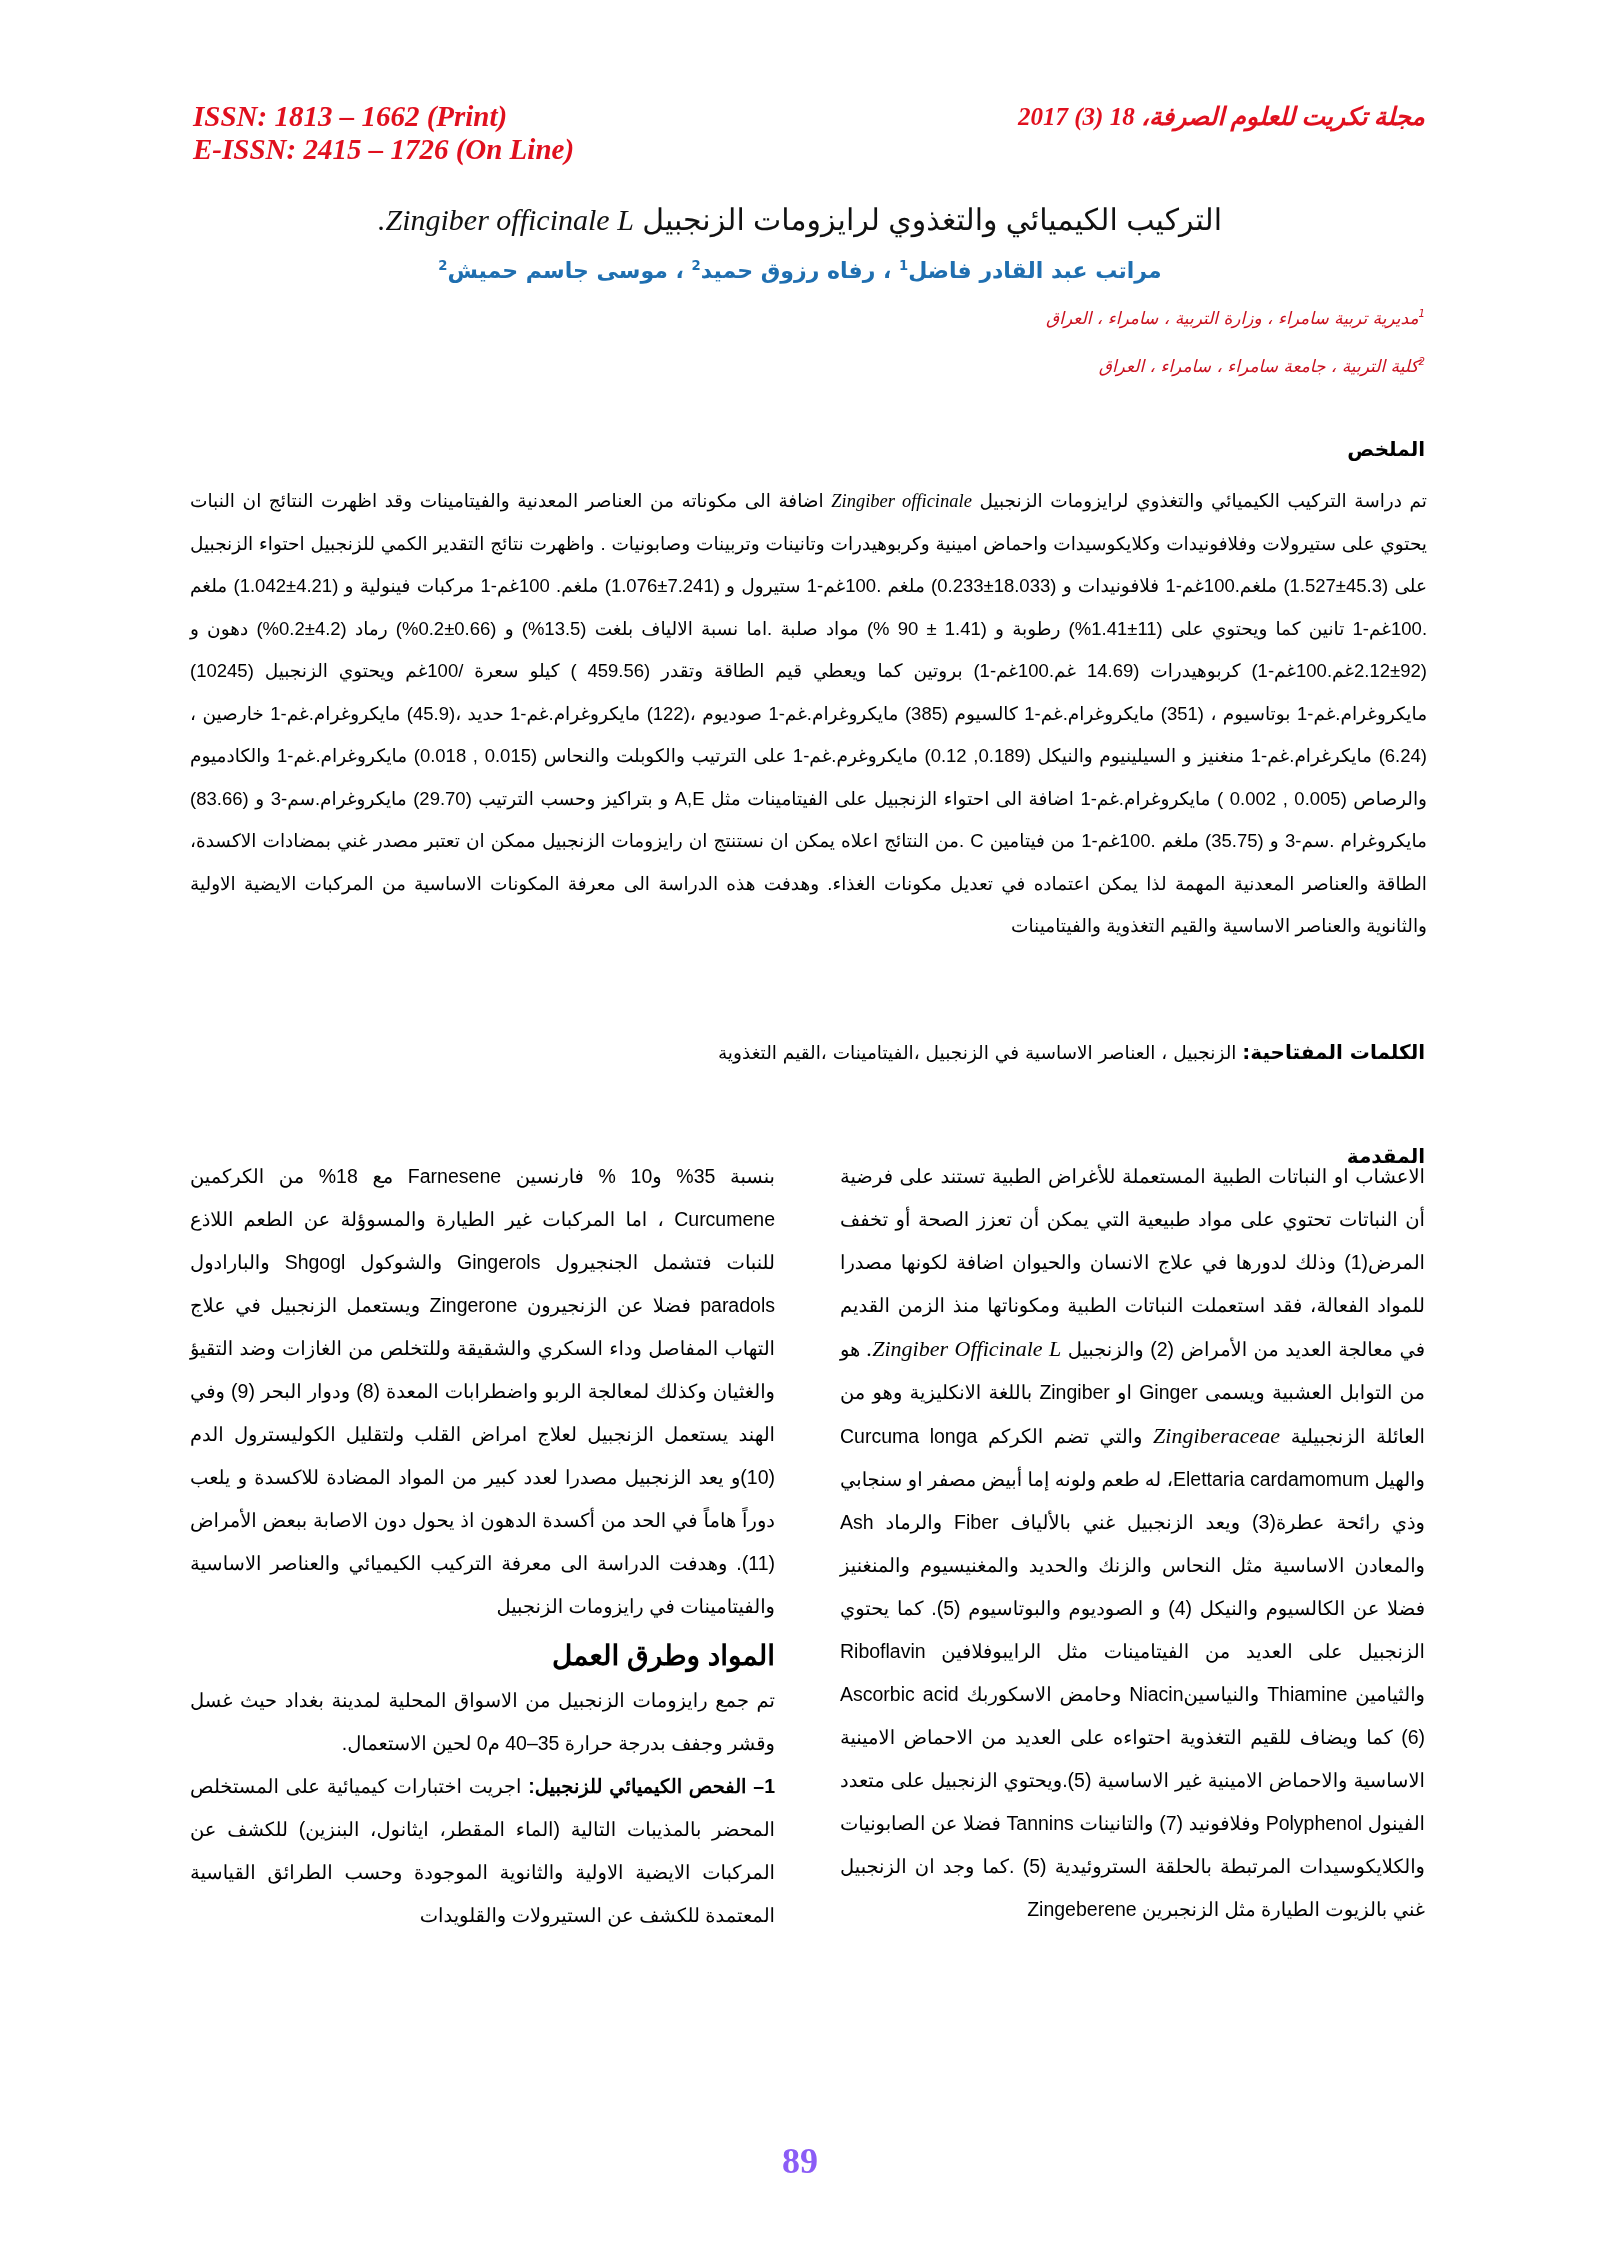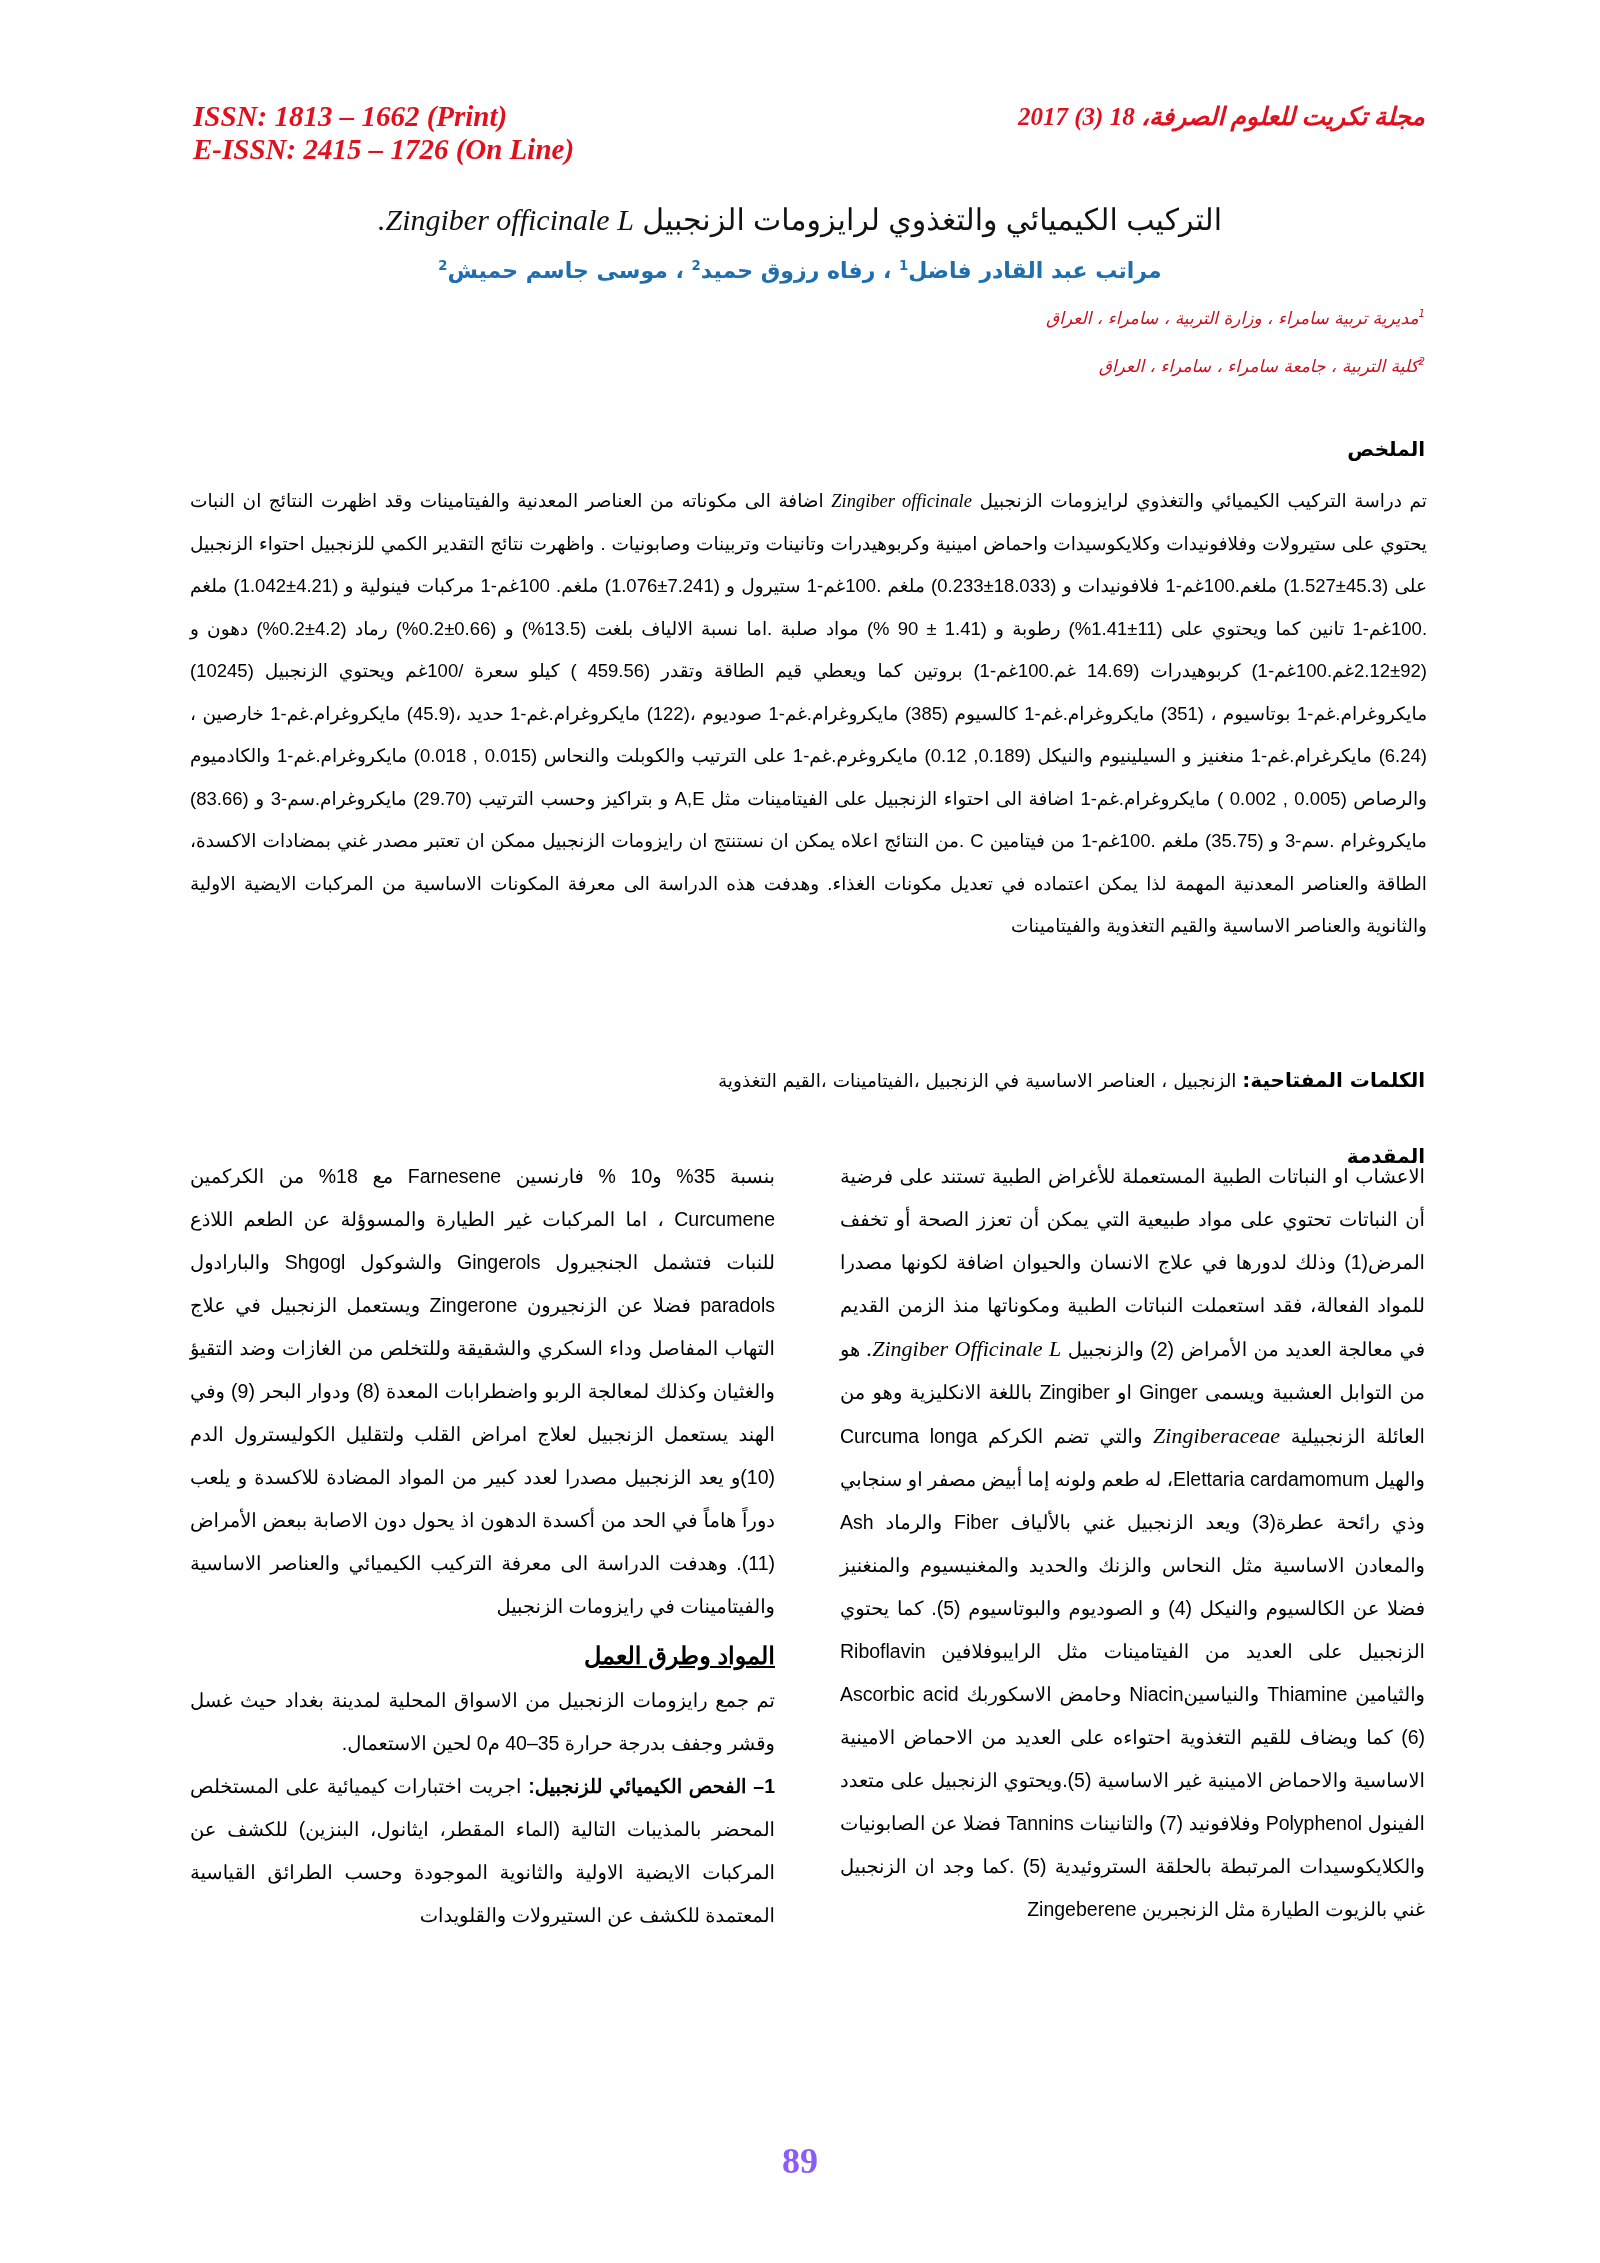--- a/index.html
+++ b/index.html
@@ -19,29 +19,29 @@
              font-weight: bold; font-size: 22px; color: #1f6fb0; }
   sup { font-size: 0.6em; line-height: 0; }
   .affil { right: 175px; width: 600px; direction: rtl; text-align: right;
            font-style: italic; font-size: 17px; color: #c8101e; }
   .section-head { right: 175px; direction: rtl; text-align: left; font-weight: bold;
                   font-size: 20px; color: #000; }
   .abstract { left: 190px; right: 173px; top: 480px; direction: rtl; text-align: justify;
               text-align-last: right; font-family: "Liberation Sans", sans-serif;
               font-size: 18.5px; line-height: 42.5px; }
   .abstract .latin { font-family: "Liberation Serif", serif; font-style: italic; }
-  .keywords { right: 175px; top: 1068px; direction: rtl; text-align: center; font-size: 18.5px; }
+  .keywords { right: 175px; top: 1040px; direction: rtl; text-align: center; font-size: 18.5px; }
   .keywords b { font-size: 20px; }
   .col { top: 1155px; width: 585px; direction: rtl; text-align: justify; text-align-last: right;
          font-family: "Liberation Sans", sans-serif; font-size: 19.5px; line-height: 43px; }
   .col-right { right: 175px; }
   .col-left { left: 190px; }
   .col p { margin: 0; }
   .col .it { font-family: "Liberation Serif", serif; font-style: italic; font-size: 22px; }
-  .col .subhead { font-weight: bold; font-size: 24px; margin: 6px 0 2px 0; text-decoration: underline; }
+  .col .subhead { font-weight: bold; font-size: 28px; margin: 6px 0 2px 0; }
   .page-num { left: 0; right: 0; top: 2140px; text-align: center; font-family: "Liberation Serif", serif;
               font-weight: bold; font-size: 36px; color: #8b5cf6; }
 </style>
 </head>
 <body>
 
 <div class="abs hdr-left">
   <div>ISSN: 1813 – 1662 (Print)</div>
   <div>E-ISSN: 2415 – 1726 (On Line)</div>
 </div>

